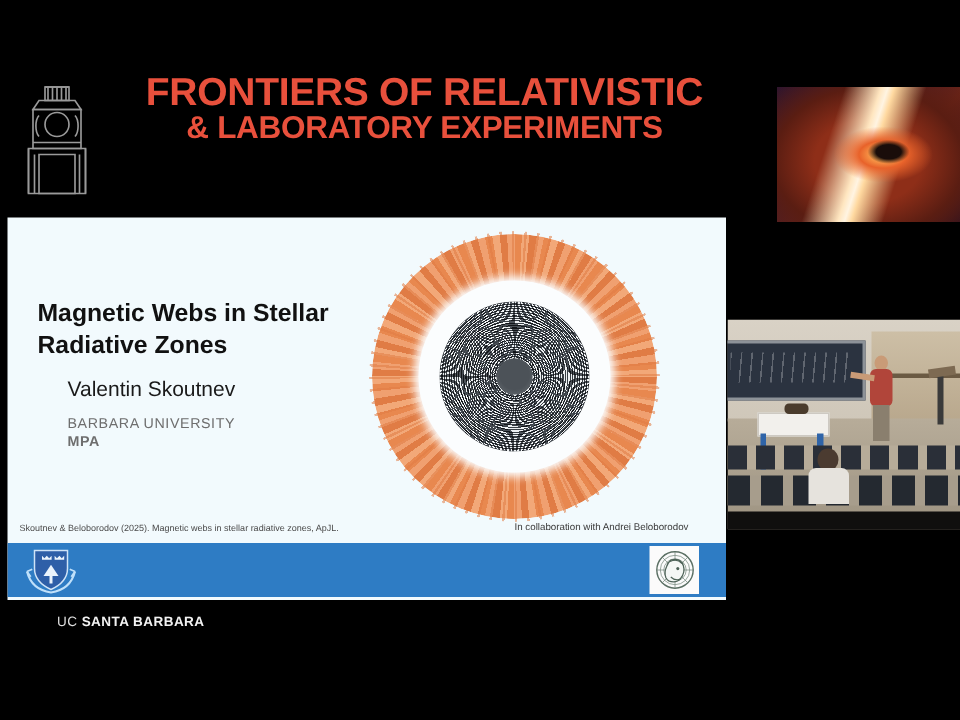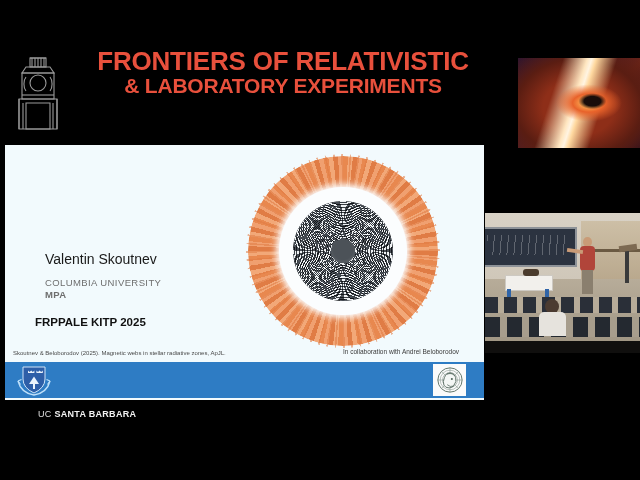--- a/index.html
+++ b/index.html
@@ -100,24 +100,24 @@
       </g>
     </svg>
     <div id="conf-title">
       <span class="l1">FRONTIERS OF RELATIVISTIC</span>
       <span class="l3">&amp; LABORATORY EXPERIMENTS</span>
     </div>
   </div>
 
   <div id="slide">
 
+    <div id="slide-title">Magnetic Webs in Stellar Radiative Zones</div>
     <div id="author">Valentin Skoutnev</div>
-    <div id="affil1">COLUMBIA UNIVERSITY</div>
+    <div id="affil1">BARBARA UNIVERSITY</div>
     <div id="affil2">MPA</div>
-    <div id="venue">FRPPALE KITP 2025</div>
     <div id="citation">Skoutnev &amp; Beloborodov (2025). Magnetic webs in stellar radiative zones, ApJL.</div>
     <div id="collab">In collaboration with Andrei Beloborodov</div>
 
     <div id="star-fig">
       <div class="sf-layer" id="conv-zone"></div>
       <div class="sf-layer" id="conv-wobble"></div>
       <div class="sf-layer" id="gap-ring"></div>
       <div class="sf-layer" id="rad-core"></div>
       <div class="sf-layer" id="core-dot"></div>
     </div>

